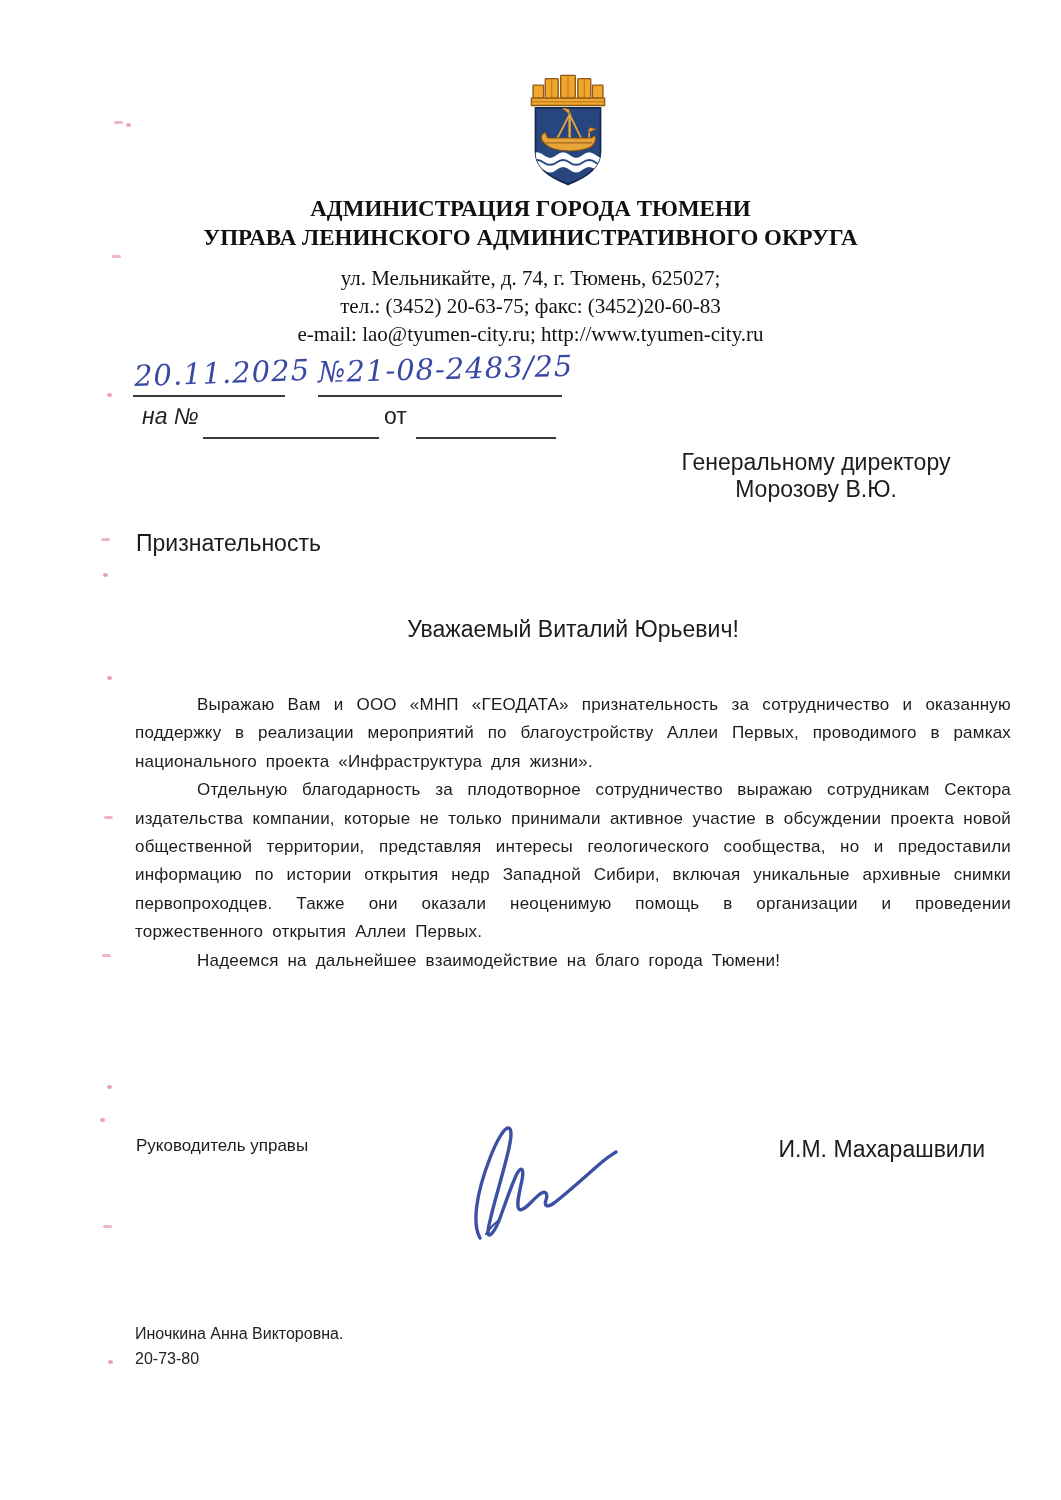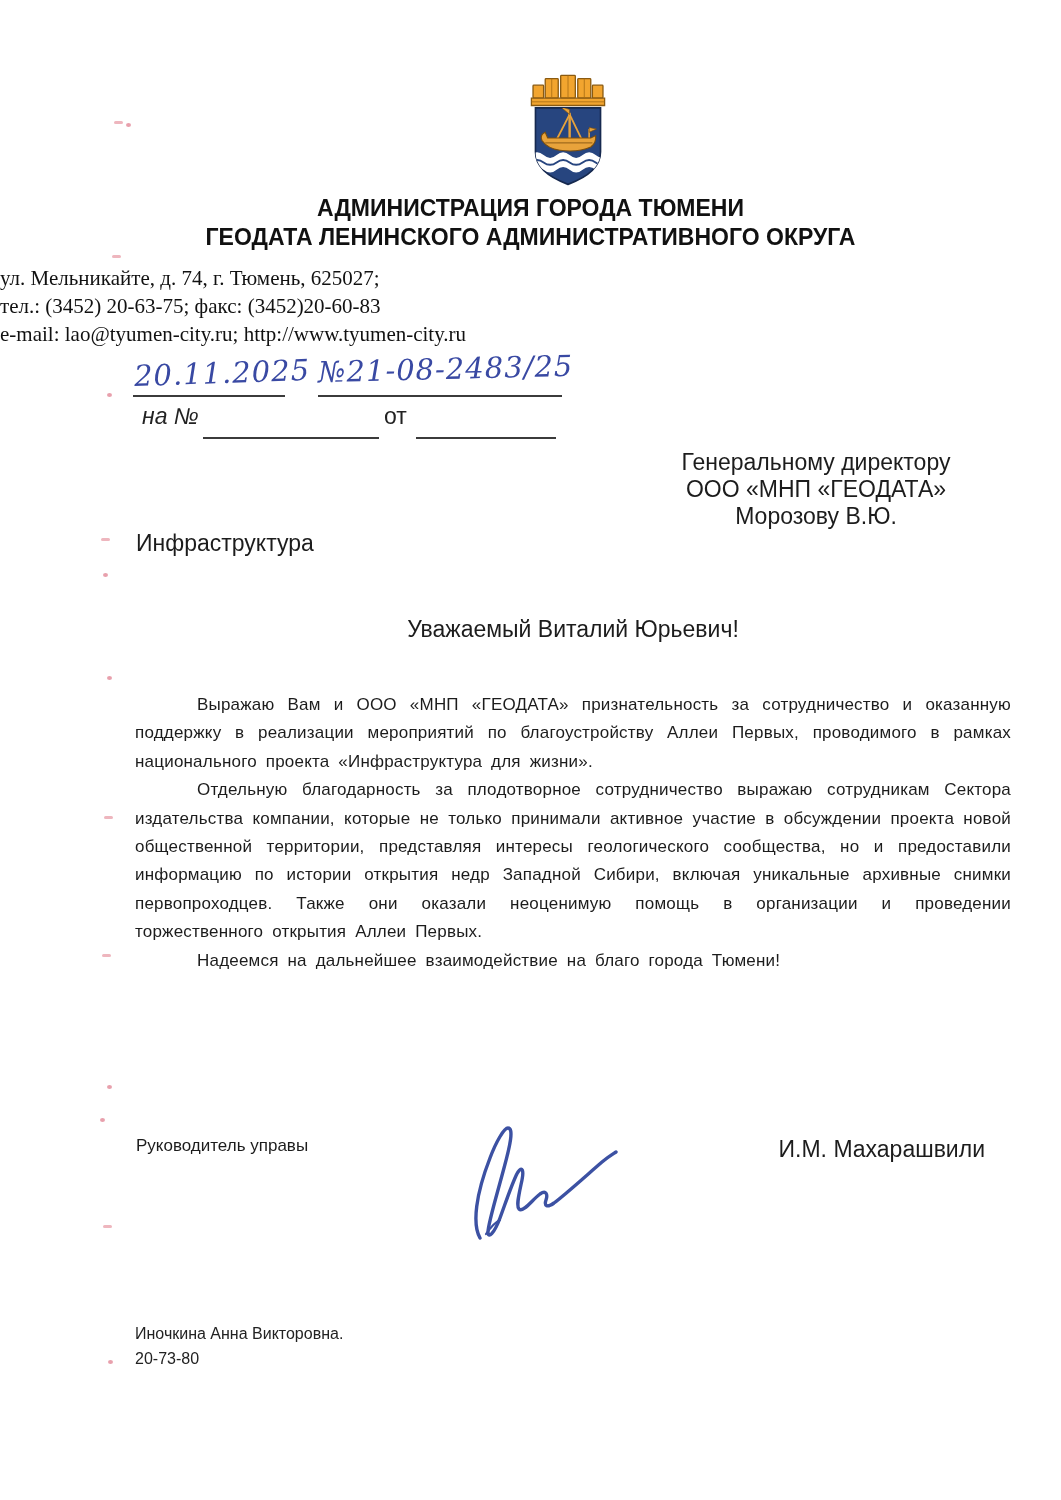--- a/index.html
+++ b/index.html
@@ -11,25 +11,26 @@
     overflow:hidden;
     font-family:"Liberation Sans",sans-serif;
     color:#1c1c1c;
   }
   
   .emblem{position:absolute;left:527px;top:64px;width:82px;height:122px;}
   
   .org-name{
     position:absolute;left:0;top:194px;width:100%;
     text-align:center;
-    font-family:Liberation Sans, sans-serif;
+    font-family:Liberation Serif, serif;
     font-weight:bold;font-size:23px;line-height:29px;color:#111;
   }
   .org-address{
     position:absolute;left:0;top:264px;width:100%;
+    text-align:center;
     font-family:"Liberation Serif",serif;
     font-size:21px;line-height:28px;color:#111;
   }
   
   .hand{
     position:absolute;
     font-family:"DejaVu Serif",serif;
     font-style:italic;
     color:#3949a3;
     font-size:29px;
@@ -130,45 +131,44 @@
       <polygon points="52,56 40,52 52,62" fill="#e8a33b" stroke="#7a4e0e" stroke-width="0.8"></polygon>
       <line x1="76" y1="80" x2="76" y2="95" stroke="#e8a33b" stroke-width="2"></line>
       <polygon points="76,78 85,80 76,84" fill="#e8a33b" stroke="#7a4e0e" stroke-width="0.8"></polygon>
       <path d="M18,94 Q15,87 22,84 L25,91 L78,91 L84,88 Q85,97 78,102 Q62,109 40,106 Q25,104 18,94 Z" fill="#e8a33b" stroke="#7a4e0e" stroke-width="1.4"></path>
       <line x1="22" y1="97" x2="80" y2="97" stroke="#7a4e0e" stroke-width="1"></line>
     </g>
   </svg>
 
   <div class="org-name">
     <div>АДМИНИСТРАЦИЯ ГОРОДА ТЮМЕНИ</div>
-    <div>ГЕОДАТА ЛЕНИНСКОГО АДМИНИСТРАТИВНОГО ОКРУГА</div>
+    <div>УПРАВА ЛЕНИНСКОГО АДМИНИСТРАТИВНОГО ОКРУГА</div>
   </div>
 
   <div class="org-address">
     <div>ул. Мельникайте, д. 74, г. Тюмень, 625027;</div>
     <div>тел.: (3452) 20-63-75; факс: (3452)20-60-83</div>
     <div>e-mail: lao@tyumen-city.ru; http://www.tyumen-city.ru</div>
   </div>
 
   <div class="hand hand-date">20.11.2025</div>
   <div class="hand hand-num">№21-08-2483/25</div>
   <div class="uline uline-date"></div>
   <div class="uline uline-num"></div>
   <div class="ref-label label-na">на №</div>
   <div class="ref-label label-ot">от</div>
   <div class="uline uline-na"></div>
   <div class="uline uline-ot"></div>
 
   <div class="recipient">
     <div>Генеральному директору</div>
-    <div>ООО «МНП «ГЕОДАТА»</div>
     <div>Морозову В.Ю.</div>
   </div>
 
-  <div class="subject">Инфраструктура</div>
+  <div class="subject">Признательность</div>
 
   <div class="salutation">Уважаемый Виталий Юрьевич!</div>
 
   <div class="body-text">
     <p>Выражаю Вам и ООО «МНП «ГЕОДАТА» признательность за сотрудничество и оказанную поддержку в реализации мероприятий по благоустройству Аллеи Первых, проводимого в рамках национального проекта «Инфраструктура для жизни».</p>
     <p>Отдельную благодарность за плодотворное сотрудничество выражаю сотрудникам Сектора издательства компании, которые не только принимали активное участие в обсуждении проекта новой общественной территории, представляя интересы геологического сообщества, но и предоставили информацию по истории открытия недр Западной Сибири, включая уникальные архивные снимки первопроходцев. Также они оказали неоценимую помощь в организации и проведении торжественного открытия Аллеи Первых.</p>
     <p>Надеемся на дальнейшее взаимодействие на благо города Тюмени!</p>
   </div>
 
   <div class="sig-position">Руководитель управы</div>

